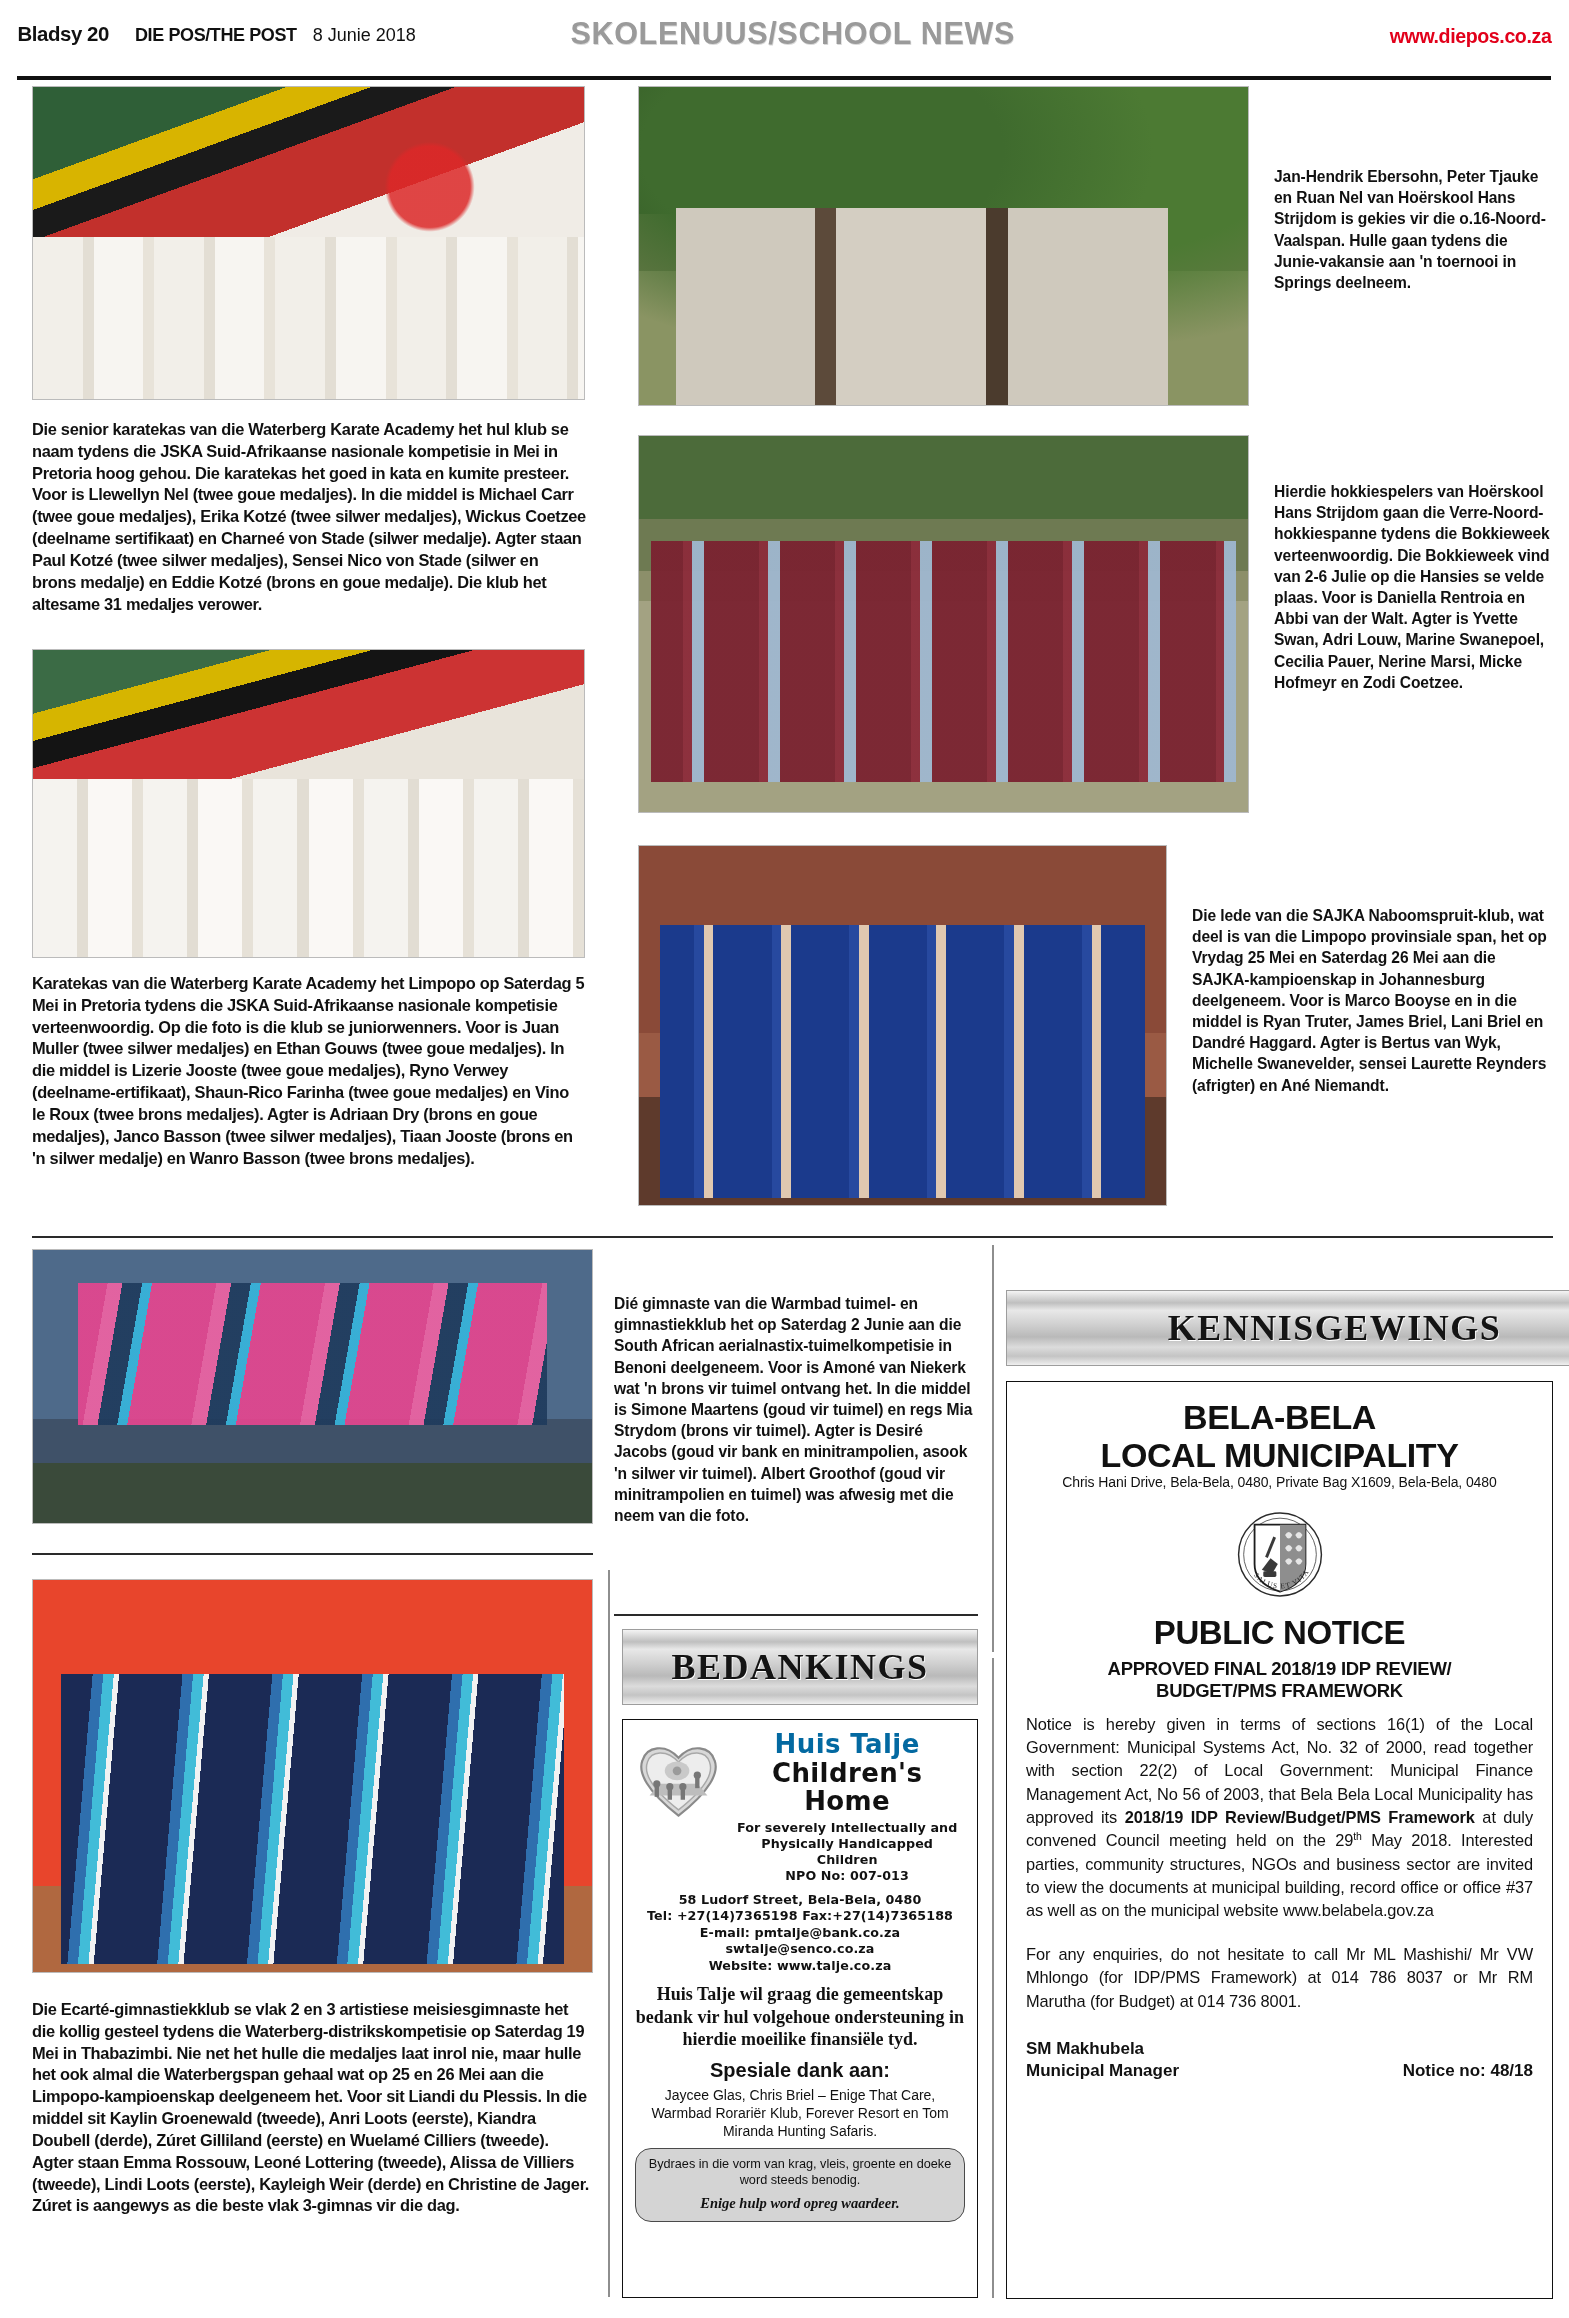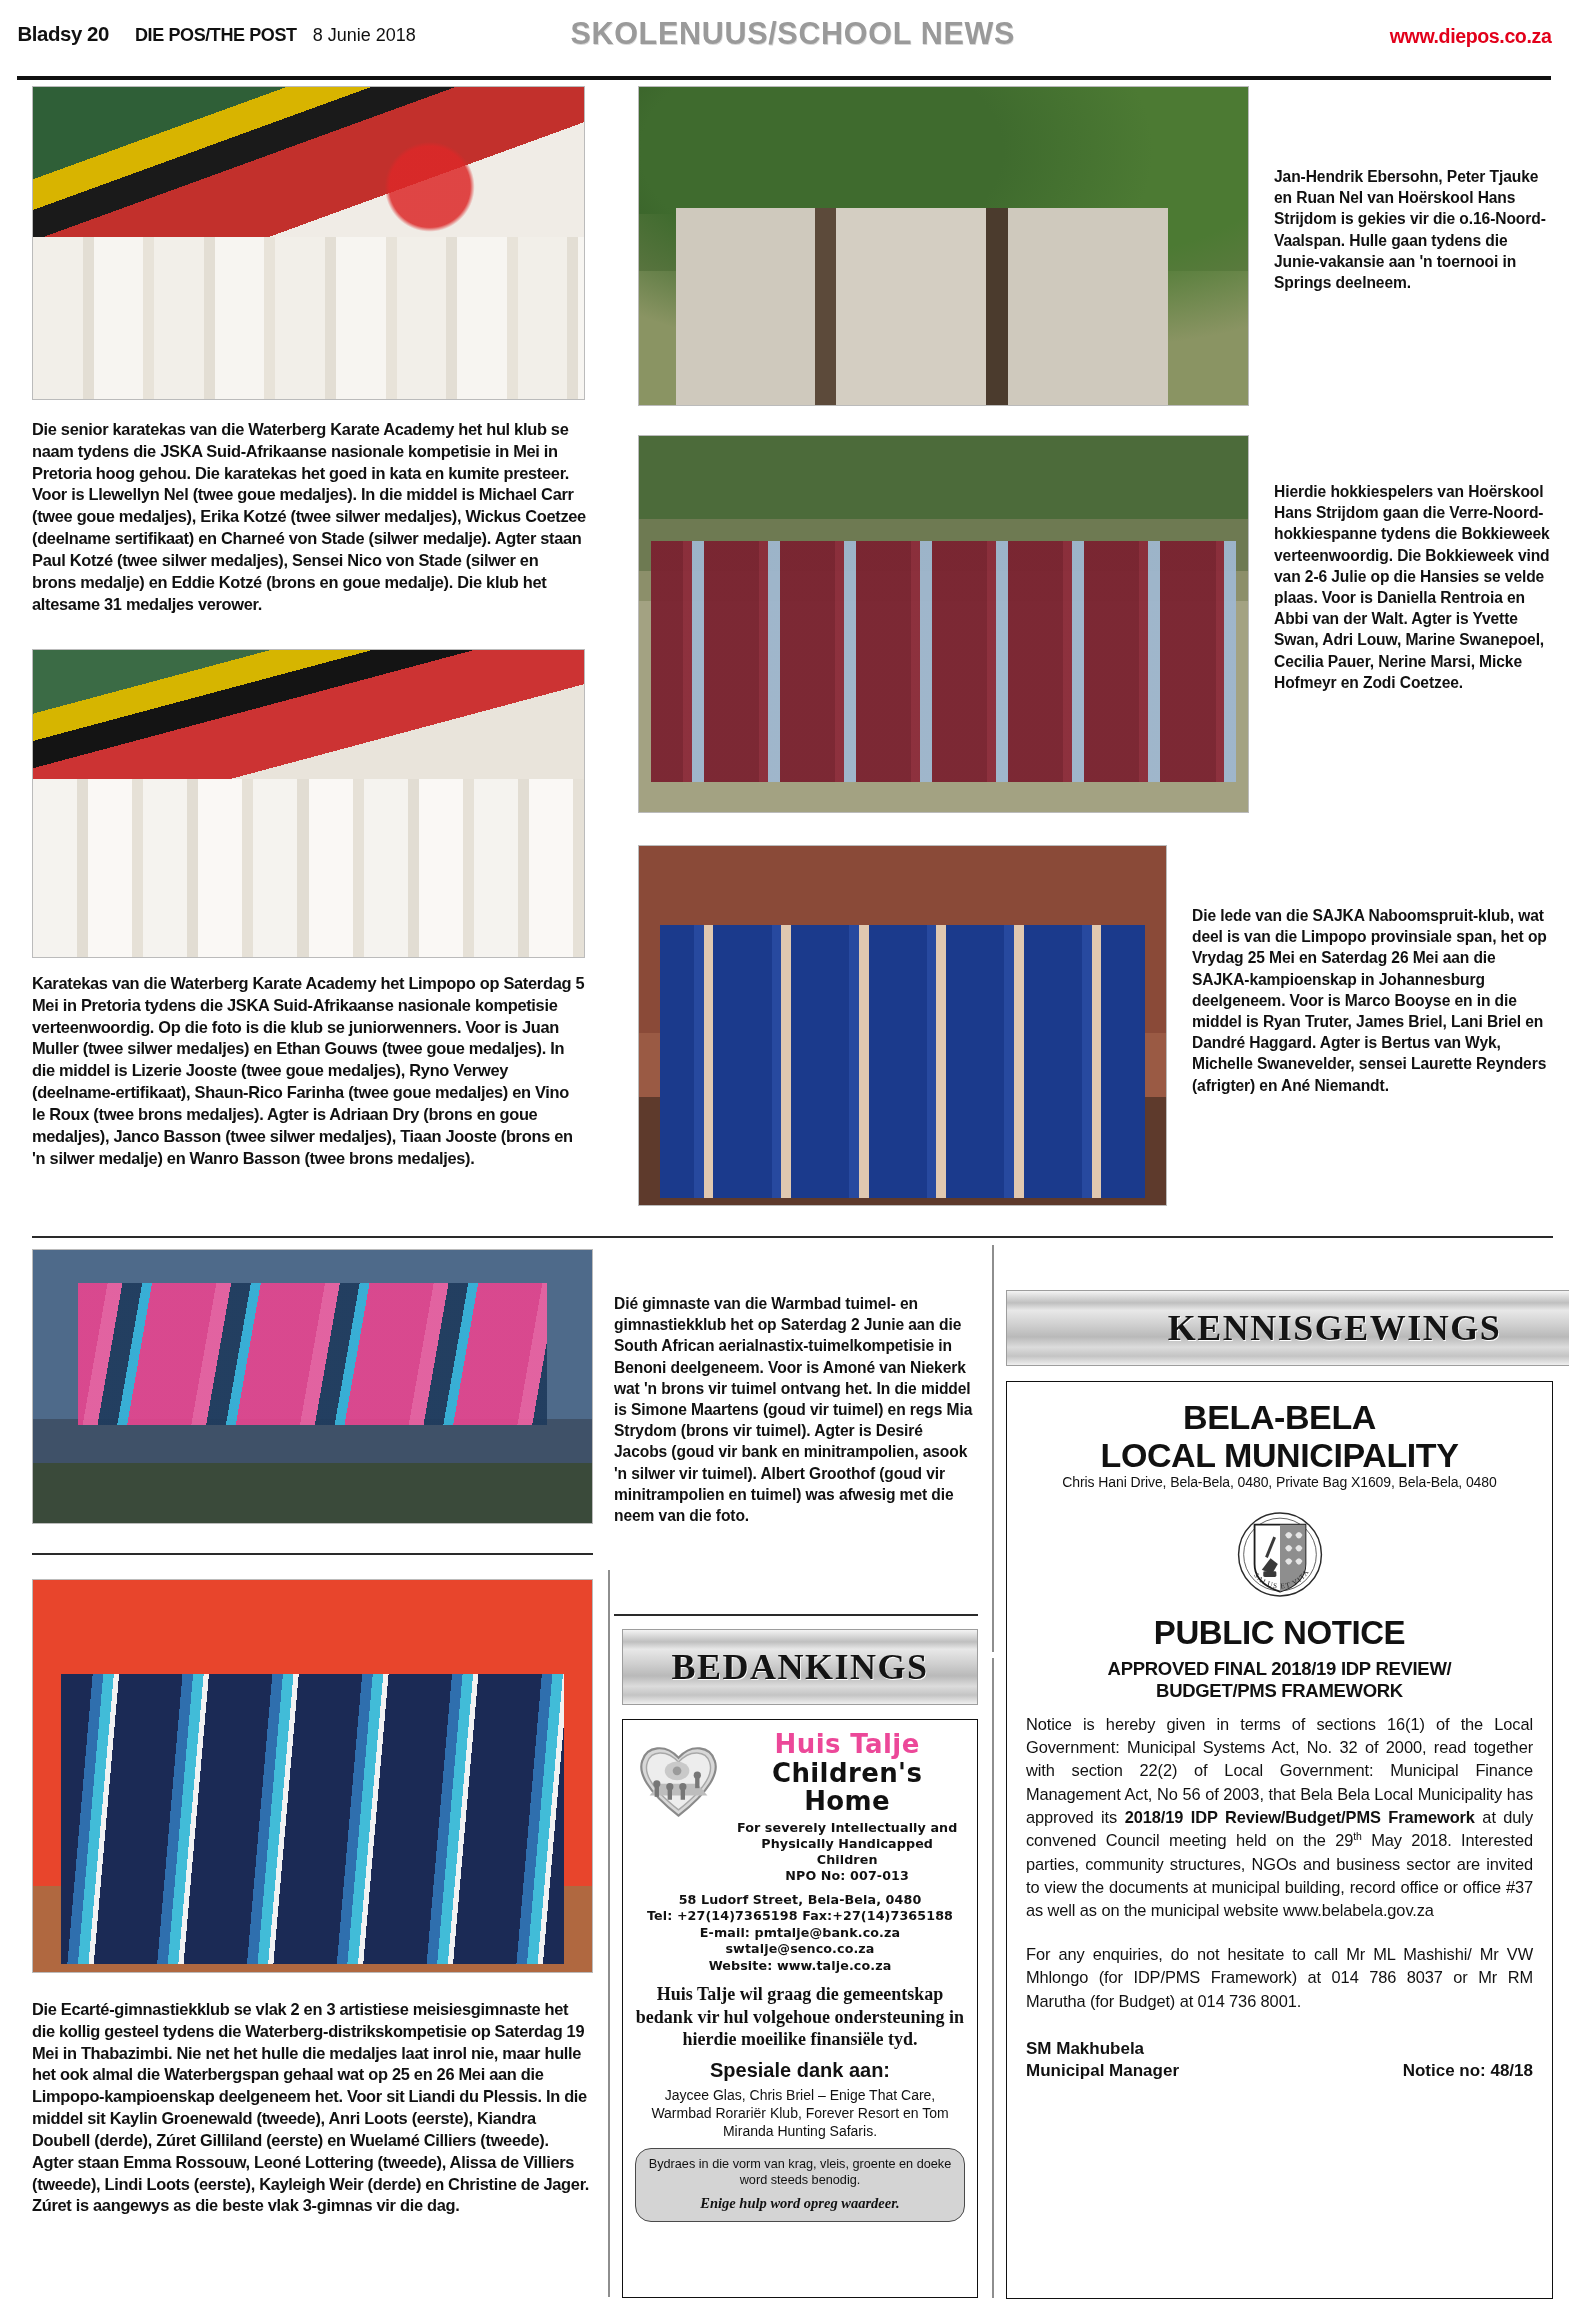--- a/index.html
+++ b/index.html
@@ -252,21 +252,21 @@
     width: 87px; height: 81px; flex: 0 0 87px;
     margin-top: 8.7px;
     position: relative;
   }
   .talje-heart .hsvg { width: 100%; height: 100%; display: block; }
   .talje-title-wrap { flex: 1; text-align: center; }
   .talje-t1 {
     font-family: "DejaVu Sans", sans-serif;
     font-weight: bold;
     font-size: 26px;
-    color: #ec4899;
+    color: #0369a1;
     line-height: 1.1;
     letter-spacing: 0.4px;
   }
   .talje-t2 {
     font-family: "DejaVu Sans", sans-serif;
     font-weight: bold;
     font-size: 26px;
     color: #111;
     line-height: 1.1;
     letter-spacing: 0.4px;

